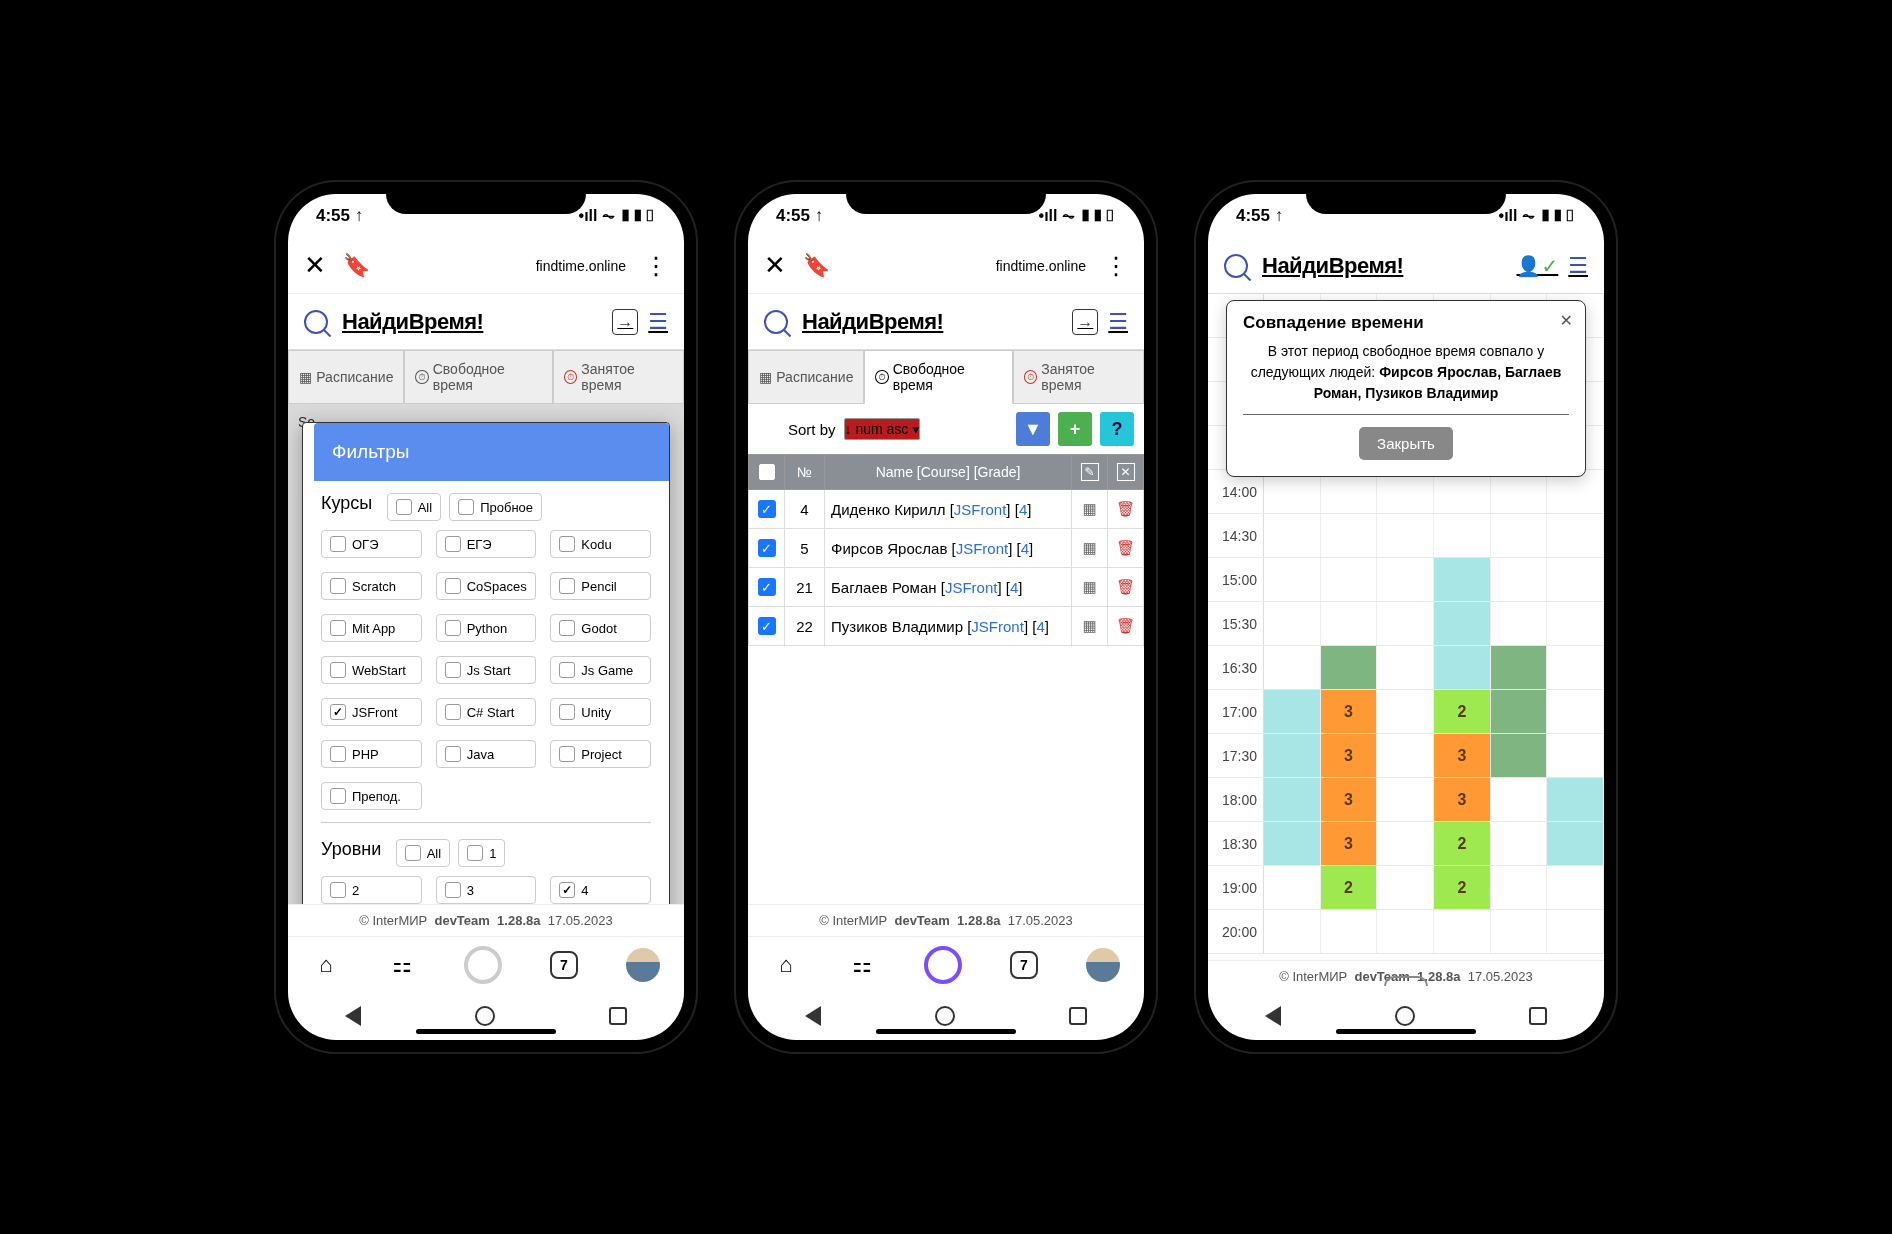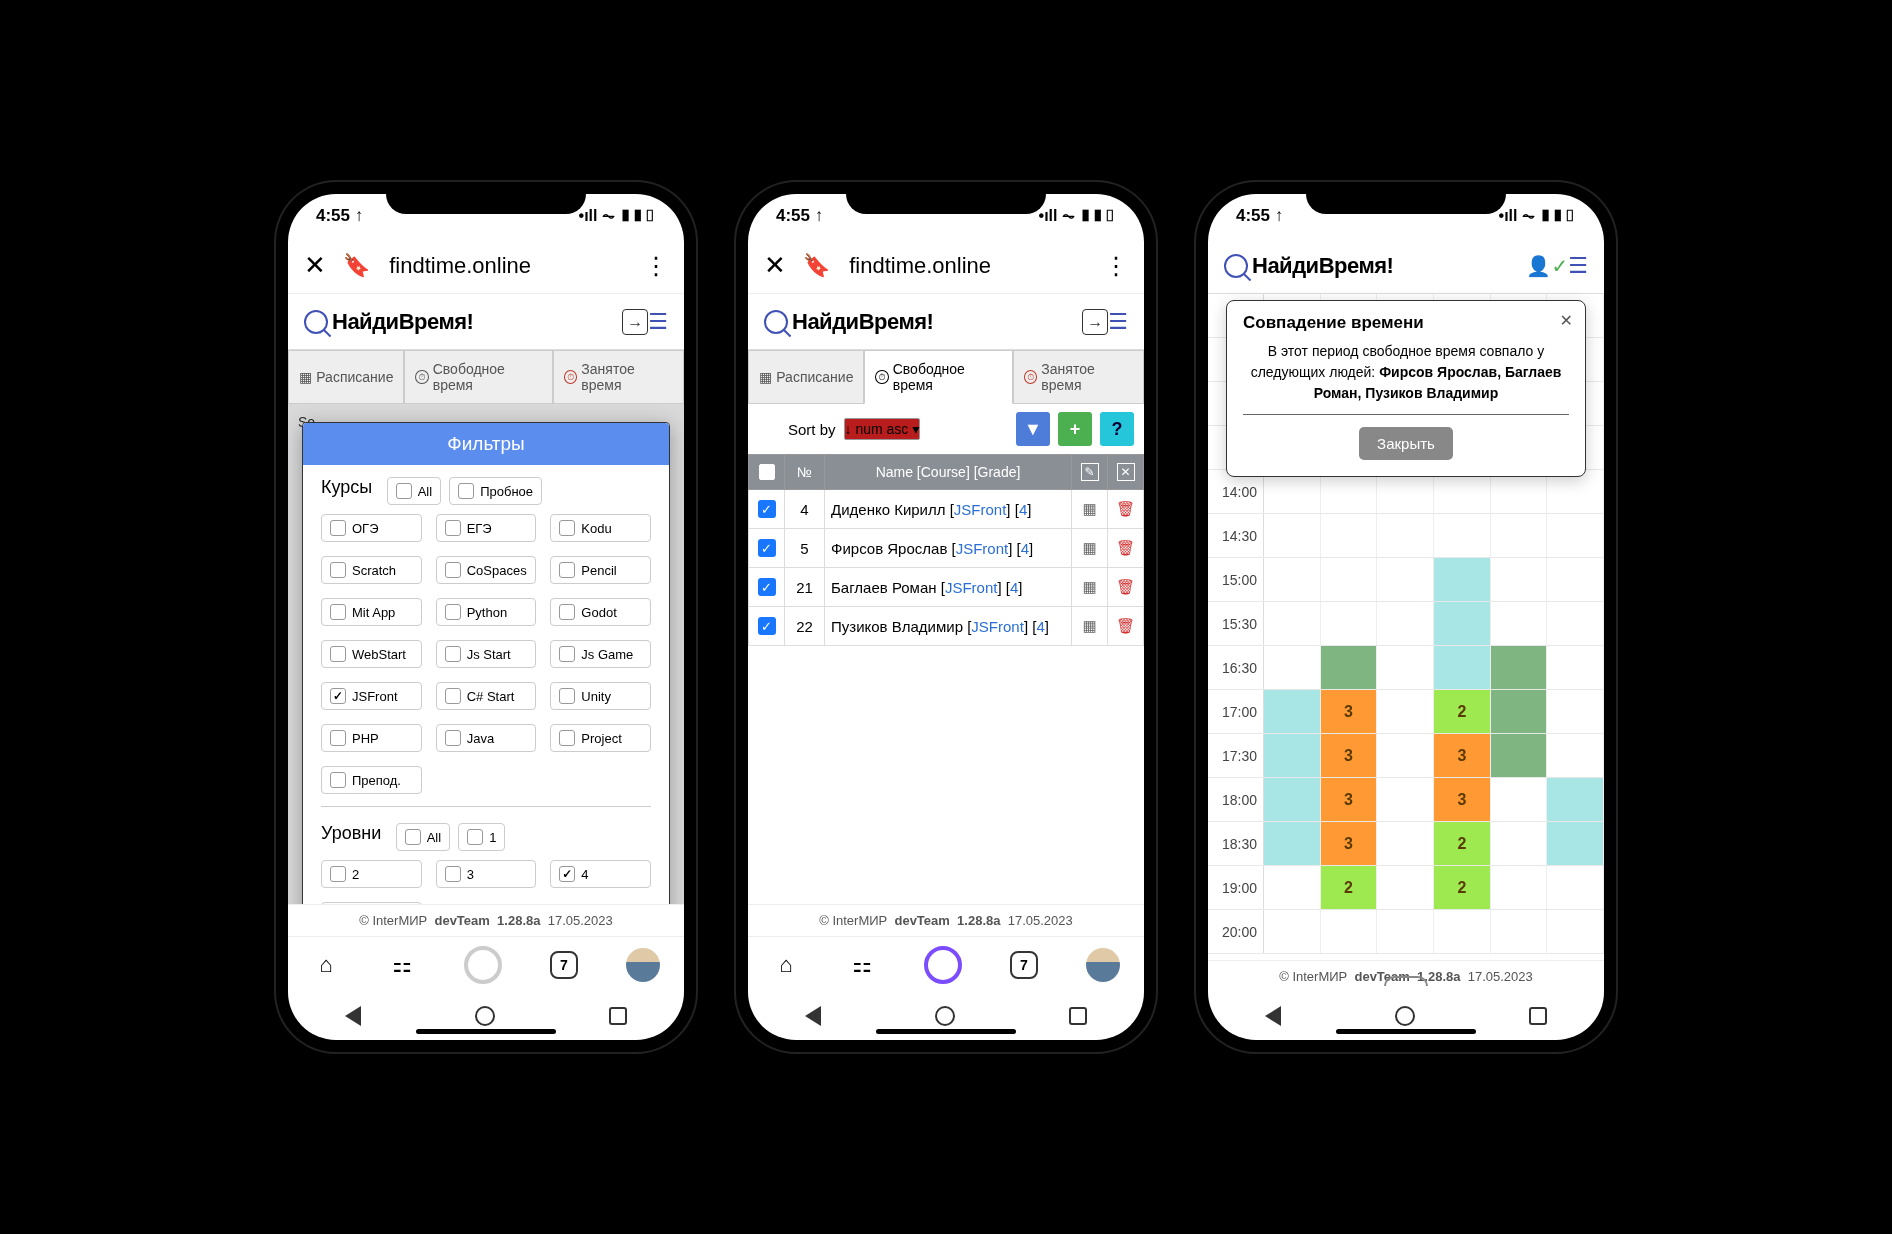--- a/index.html
+++ b/index.html
@@ -5,23 +5,23 @@
   * { box-sizing: border-box; margin: 0; padding: 0; font-family: -apple-system, Helvetica, Arial, sans-serif; }
   body { background: #000; display: flex; gap: 40px; justify-content: center; align-items: center; min-height: 1234px; padding: 20px; }
   .phone { width: 420px; height: 870px; background: #000; border-radius: 60px; padding: 12px; position: relative; box-shadow: 0 0 0 2px #222; }
   .screen { width: 100%; height: 100%; background: #fff; border-radius: 48px; overflow: hidden; position: relative; display: flex; flex-direction: column; }
   .notch { position: absolute; top: 0; left: 50%; transform: translateX(-50%); width: 200px; height: 32px; background: #000; border-radius: 0 0 20px 20px; z-index: 100; }
   .status-bar { height: 44px; display: flex; justify-content: space-between; align-items: center; padding: 0 28px; font-size: 17px; font-weight: 600; }
   .status-right { display: flex; gap: 6px; align-items: center; font-size: 16px; }
   .browser-bar { height: 56px; display: flex; align-items: center; padding: 0 16px; gap: 18px; border-bottom: 1px solid #eee; }
   .close-x { font-size: 26px; font-weight: 300; }
   .bookmark { color: #e53935; font-size: 22px; }
-  .url { flex: 1; text-align: left; font-size: 22px; font-weight: 500; }
+  .url { flex: 1; text-align: right; font-size: 14px; font-weight: 500; }
   .dots { font-size: 24px; }
-  .app-header { height: 56px; display: flex; align-items: center; padding: 0 16px; border-bottom: 1px solid #ddd; }
+  .app-header { height: 56px; display: flex; align-items: center; padding: 0 16px; gap: 10px; border-bottom: 1px solid #ddd; text-decoration: underline; }
   .app-title { font-size: 22px; font-weight: 600; flex: 1; letter-spacing: -0.5px; }
   .hdr-icon { font-size: 22px; color: #3f51b5; }
   .hdr-icon.login { border: 1.5px solid #333; border-radius: 4px; width: 26px; height: 26px; display: flex; align-items: center; justify-content: center; font-size: 16px; color: #333; }
   .tabs { display: flex; background: #eee; font-size: 14px; }
   .tab { padding: 10px 10px; display: flex; align-items: center; gap: 4px; border: 1px solid #ccc; background: #eee; color: #555; }
   .tab.active { background: #fff; color: #000; font-weight: 500; border-bottom: 1px solid #fff; }
   .tab-icon { width: 14px; height: 14px; border: 1.5px solid currentColor; border-radius: 50%; display: inline-flex; align-items: center; justify-content: center; font-size: 9px; }
   .content { flex: 1; overflow: hidden; position: relative; background: #fff; }
   .footer-app { text-align: center; font-size: 13px; color: #555; padding: 8px; border-top: 1px solid #eee; }
   .browser-toolbar { height: 56px; display: flex; justify-content: space-around; align-items: center; border-top: 1px solid #eee; }
@@ -33,21 +33,21 @@
   .nav-bar { height: 48px; display: flex; justify-content: space-around; align-items: center; }
   .nav-tri { width: 0; height: 0; border-top: 10px solid transparent; border-bottom: 10px solid transparent; border-right: 16px solid #333; }
   .nav-circ { width: 20px; height: 20px; border: 2px solid #333; border-radius: 50%; }
   .nav-sq { width: 18px; height: 18px; border: 2px solid #333; border-radius: 3px; }
   .home-ind { position: absolute; bottom: 6px; left: 50%; transform: translateX(-50%); width: 140px; height: 5px; background: #000; border-radius: 3px; z-index: 50; }
   .pill { position: absolute; bottom: 54px; left: 50%; transform: translateX(-50%); width: 44px; height: 10px; border: 2px solid #888; border-bottom: none; border-radius: 20px 20px 0 0; }
 
   
   .dimmed { position: absolute; inset: 0; background: rgba(0,0,0,0.15); }
   .modal { position: absolute; top: 18px; left: 14px; right: 14px; background: #fff; border: 1px solid #333; border-radius: 4px; box-shadow: 0 4px 20px rgba(0,0,0,0.3); }
-  .modal-hdr { background: #5a8dee; color: #fff; text-align: center; padding: 10px; font-size: 19px; border-radius: 4px 4px 0 0; }
+  .modal-hdr { background: #5a8dee; color: #fff; text-align: left; padding: 18px; font-size: 19px; border-radius: 4px 4px 0 0; margin-left: 11px; }
   .modal-body { padding: 12px 18px; }
   .fsection { margin-bottom: 16px; border-bottom: 1px solid #ccc; padding-bottom: 12px; }
   .fsection:last-of-type { border-bottom: none; }
   .ftitle { font-size: 18px; font-weight: 500; display: inline-block; margin-bottom: 8px; margin-right: 10px; }
   .pill-row { display: inline-flex; gap: 8px; vertical-align: top; border-radius: 9px; }
   .fgrid { display: grid; grid-template-columns: repeat(3, 1fr); gap: 14px; margin-top: 8px; }
   .fgrid.lv { grid-template-columns: repeat(3, 1fr); }
   .chk-pill { display: flex; align-items: center; gap: 6px; padding: 5px 8px; border: 1px solid #ccc; border-radius: 4px; font-size: 13px; background: #fff; }
   .chk { width: 16px; height: 16px; border: 1.5px solid #999; border-radius: 3px; flex-shrink: 0; display: flex; align-items: center; justify-content: center; font-size: 12px; color: #000; background: #fff; }
   .chk.on { background: #fff; }

